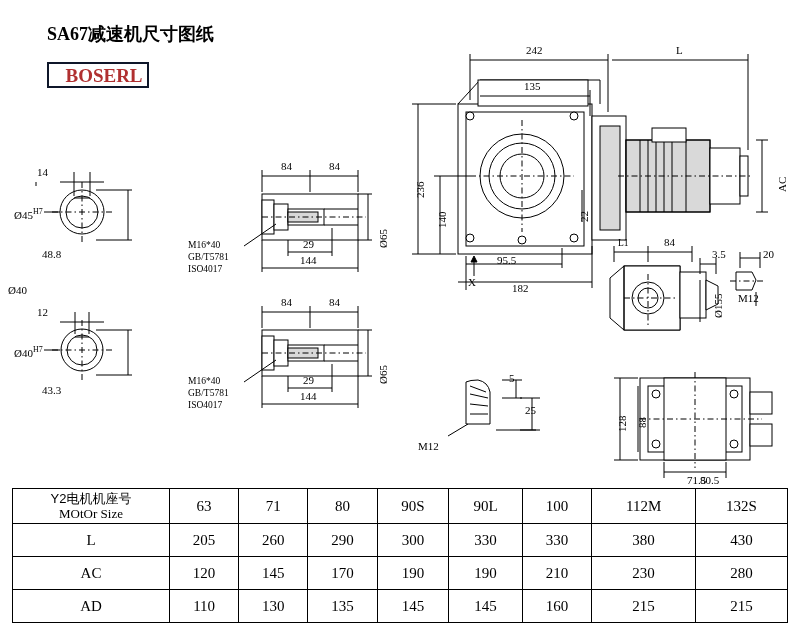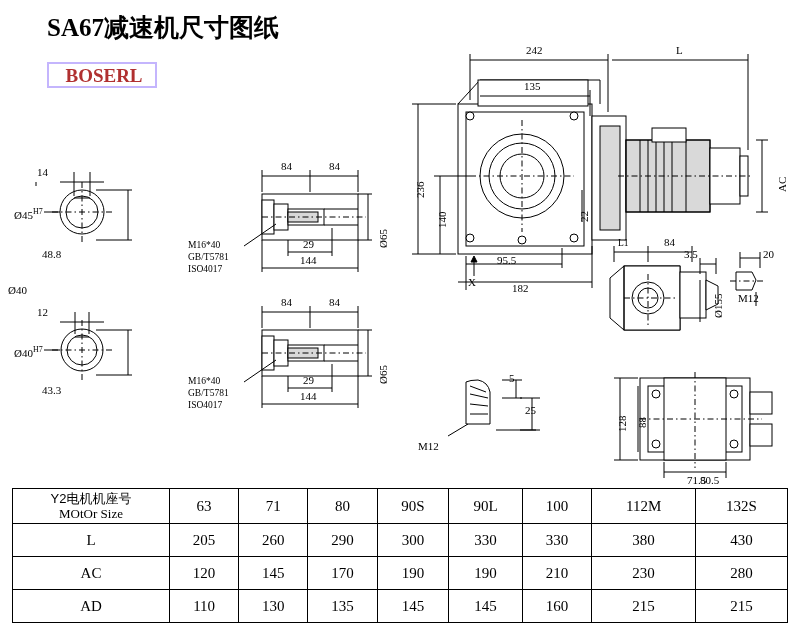--- a/index.html
+++ b/index.html
@@ -1,24 +1,24 @@
 <!DOCTYPE html>
 <html><head>
 <meta charset="utf-8">
 <style>
   html,body{margin:0;padding:0;background:#ffffff;}
   body{width:800px;height:637px;position:relative;overflow:hidden;
        font-family:"Liberation Serif", serif;color:#000;}
   .root{position:absolute;left:0;top:0;width:800px;height:637px;}
 
   
-  .title{position:absolute;left:47px;top:11px;font-size:25px;font-weight:bold;
+  .title{position:absolute;left:47px;top:22px;font-size:18px;font-weight:bold;
          font-family:"Liberation Serif", serif;letter-spacing:0px;white-space:nowrap;}
-  .brandbox{position:absolute;left:47px;top:62px;width:110px;height:26px;
-            border:2px solid #c4b5fd;box-sizing:border-box;}
+  .brandbox{position:absolute;left:47px;top:62px;width:102px;height:26px;
+            border:2px solid #0f172a;box-sizing:border-box;}
   .brand{position:absolute;left:0;top:0;width:110px;height:24px;line-height:24px;
          text-align:center;font-size:19px;font-weight:bold;color:#b03030;
          font-family:"Liberation Serif", serif;}
   .lbl{position:absolute;font-size:11px;font-family:"Liberation Serif",serif;white-space:nowrap;}
   .lbl.sm{font-size:9.5px;}
   .rot{transform:rotate(-90deg);transform-origin:left top;}
 
   
   table.spec{position:absolute;left:12px;top:488px;width:776px;border-collapse:collapse;}
   table.spec td{border:1px solid #000;text-align:center;font-size:15px;height:30px;
@@ -315,21 +315,21 @@
   <div class="lbl rot" style="left:414px;top:198px;">236</div>
   <div class="lbl rot" style="left:436px;top:228px;">140</div>
   <div class="lbl rot" style="left:578px;top:222px;">22</div>
   <div class="lbl rot" style="left:776px;top:192px;">AC</div>
   <div class="lbl" style="left:497px;top:254px;">95.5</div>
   <div class="lbl" style="left:512px;top:282px;">182</div>
   <div class="lbl" style="left:468px;top:276px;">X</div>
 
   <div class="lbl sm" style="left:618px;top:238px;">L1</div>
   <div class="lbl" style="left:664px;top:236px;">84</div>
-  <div class="lbl" style="left:684px;top:248px;text-align:center;">3.5</div>
+  <div class="lbl" style="left:712px;top:248px;text-align:center;">3.5</div>
   <div class="lbl rot" style="left:712px;top:318px;">Ø155</div>
   <div class="lbl" style="left:763px;top:248px;">20</div>
   <div class="lbl" style="left:738px;top:292px;">M12</div>
 
   <div class="lbl rot" style="left:616px;top:432px;">128</div>
   <div class="lbl rot" style="left:636px;top:428px;">88</div>
   <div class="lbl" style="left:667px;top:474px;margin-left:20px;">71.5</div>
   <div class="lbl" style="left:700px;top:474px;">80.5</div>
 
   <div class="lbl" style="left:509px;top:372px;">5</div>

